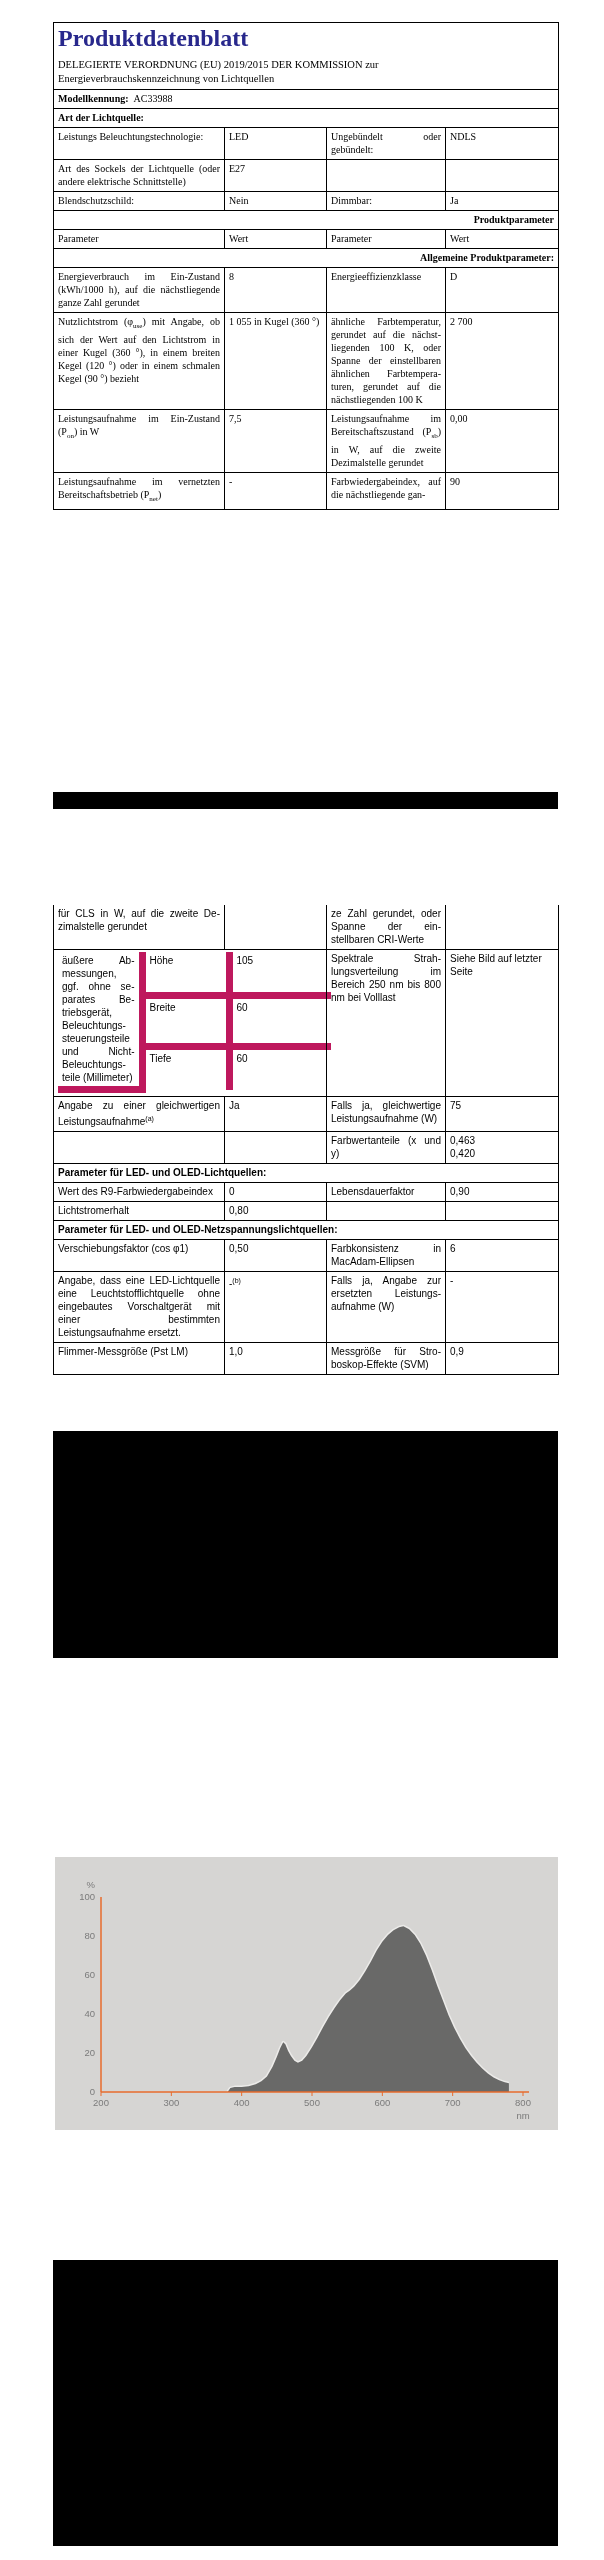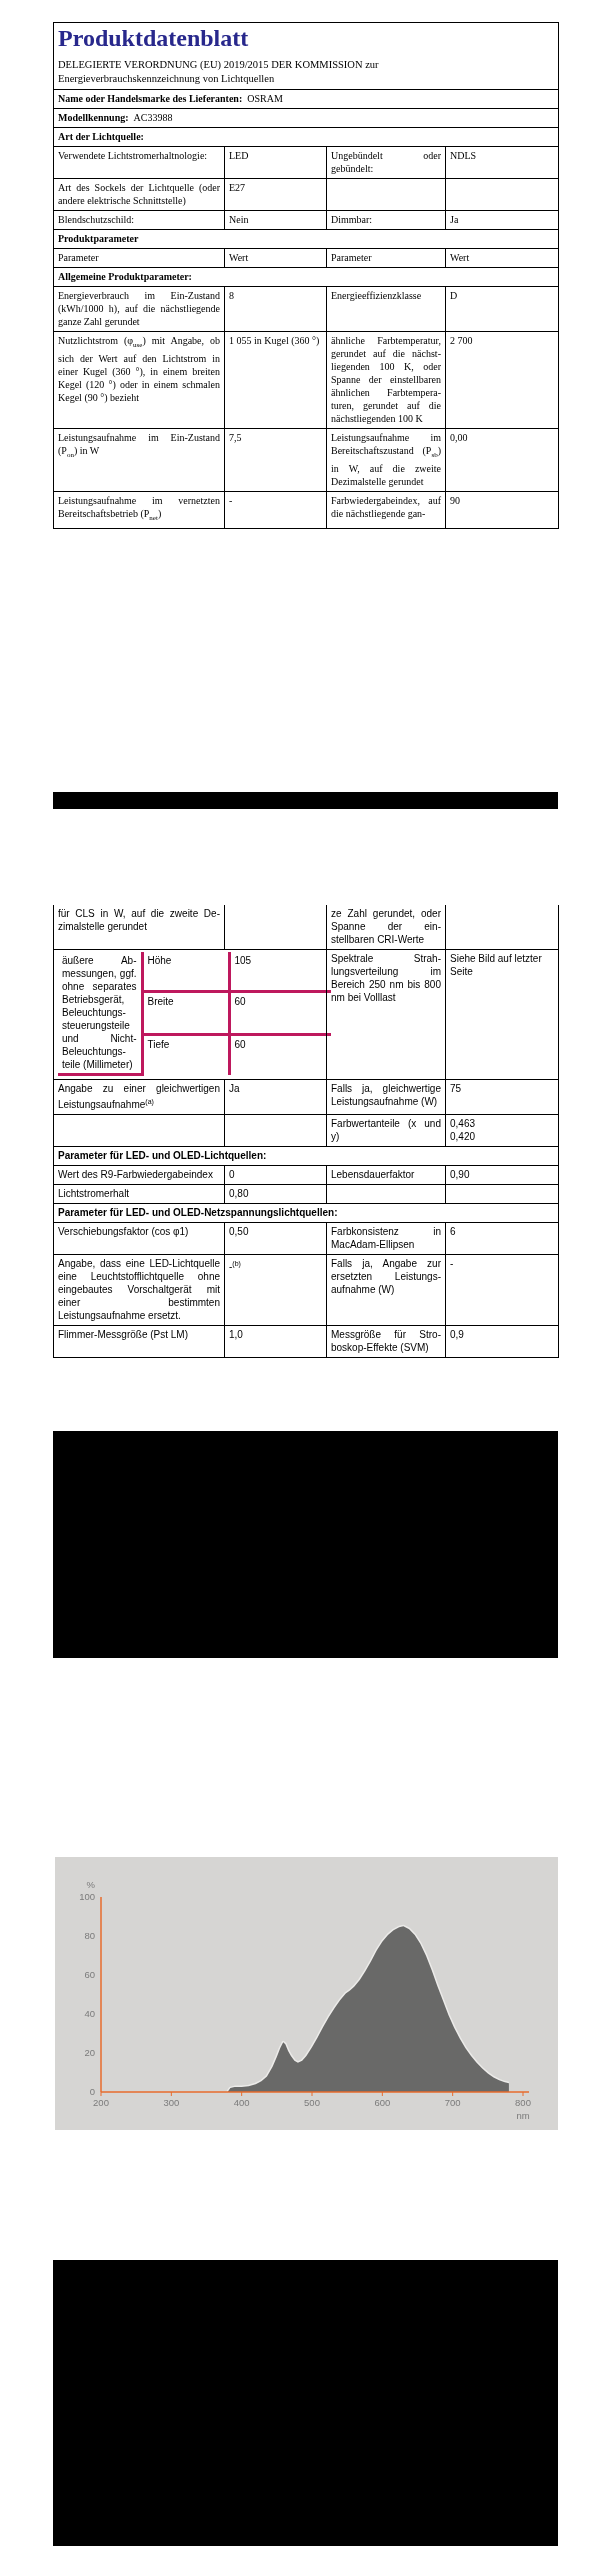--- a/index.html
+++ b/index.html
@@ -11,32 +11,32 @@
   
   table.sheet{border-collapse:collapse;table-layout:fixed;width:505px;background:#fff;}
   table.sheet td{
     border:1px solid #000;vertical-align:top;
     padding:2px 4px 3px 4px;font-size:10px;line-height:13px;
     word-wrap:break-word;
   }
   td.lbl{text-align:justify;}
   td.val{}
   td.b, .b{font-weight:bold;}
-  td.center{text-align:left;}
+  td.center{text-align:right;}
   td.kv{font-size:10.5px;padding:4px 5px;}
   td.kv .v{font-weight:normal;margin-left:5px;}
   
   td.titlecell{padding:9px 11px 7px 11px;}
   .doc-title{font-size:24px;font-weight:bold;color:#28288C;line-height:26px;}
   .doc-reg{font-size:10.5px;line-height:14px;max-width:400px;margin-top:7px;}
   
   td.sec{font-weight:bold;font-size:10.5px;padding:2px 5px;}
   
   table.dims{border-collapse:collapse;table-layout:fixed;width:100%;}
-  table.dims td{border:3px solid #be185d;vertical-align:top;padding:2px 4px;font-size:10px;line-height:13px;}
+  table.dims td{border:7px solid #be185d;vertical-align:top;padding:2px 4px;font-size:10px;line-height:13px;}
   table.dims tr td:first-child{border-left:none;}
   table.dims tr:first-child td{border-top:none;}
   table.dims tr:last-child td{border-bottom:none;}
   table.dims tr td:last-child{border-right:none;}
   td.p0{padding:0;}
   table.p2 , table.p2 tr:first-child td{border-top:none;}
   sub{font-size:7px;}
   sup{font-size:7px;}
   
   .redact{background:#000;}
@@ -54,31 +54,28 @@
       <col style="width:113px">
     </colgroup>
   <tbody>
       <tr>
     <td colspan="4" class="titlecell">
       <div class="doc-title">Produktdatenblatt</div>
       <div class="doc-reg">DELEGIERTE VERORDNUNG (EU) 2019/2015 DER KOMMISSION zur Energieverbrauchskennzeichnung von Lichtquellen</div>
     </td>
   </tr>
   <tr>
-    <td colspan="4" class="kv"><span class="b">Name oder Handelsmarke des Lieferanten:</span><span class="v">OSRAM</span></td>
-  </tr>
-  <tr>
     <td colspan="4" class="kv"><span class="b">Modellkennung:</span><span class="v">AC33988</span></td>
   </tr>
   <tr>
     <td colspan="4" class="kv"><span class="b">Art der Lichtquelle:</span></td>
   </tr>
 
   <tr>
-    <td class="lbl">Verwendete Lichtstromerhalt­nologie:</td>
+    <td class="lbl">Leistungs Beleuchtungstech­nologie:</td>
     <td class="val">LED</td>
     <td class="lbl">Ungebündelt oder gebündelt:</td>
     <td class="val">NDLS</td>
   </tr>
   <tr>
     <td class="lbl">Art des Sockels der Lichtquelle (oder andere elektrische Schnittstelle)</td>
     <td class="val">E27</td>
     <td class="lbl"></td>
     <td class="val"></td>
   </tr>

